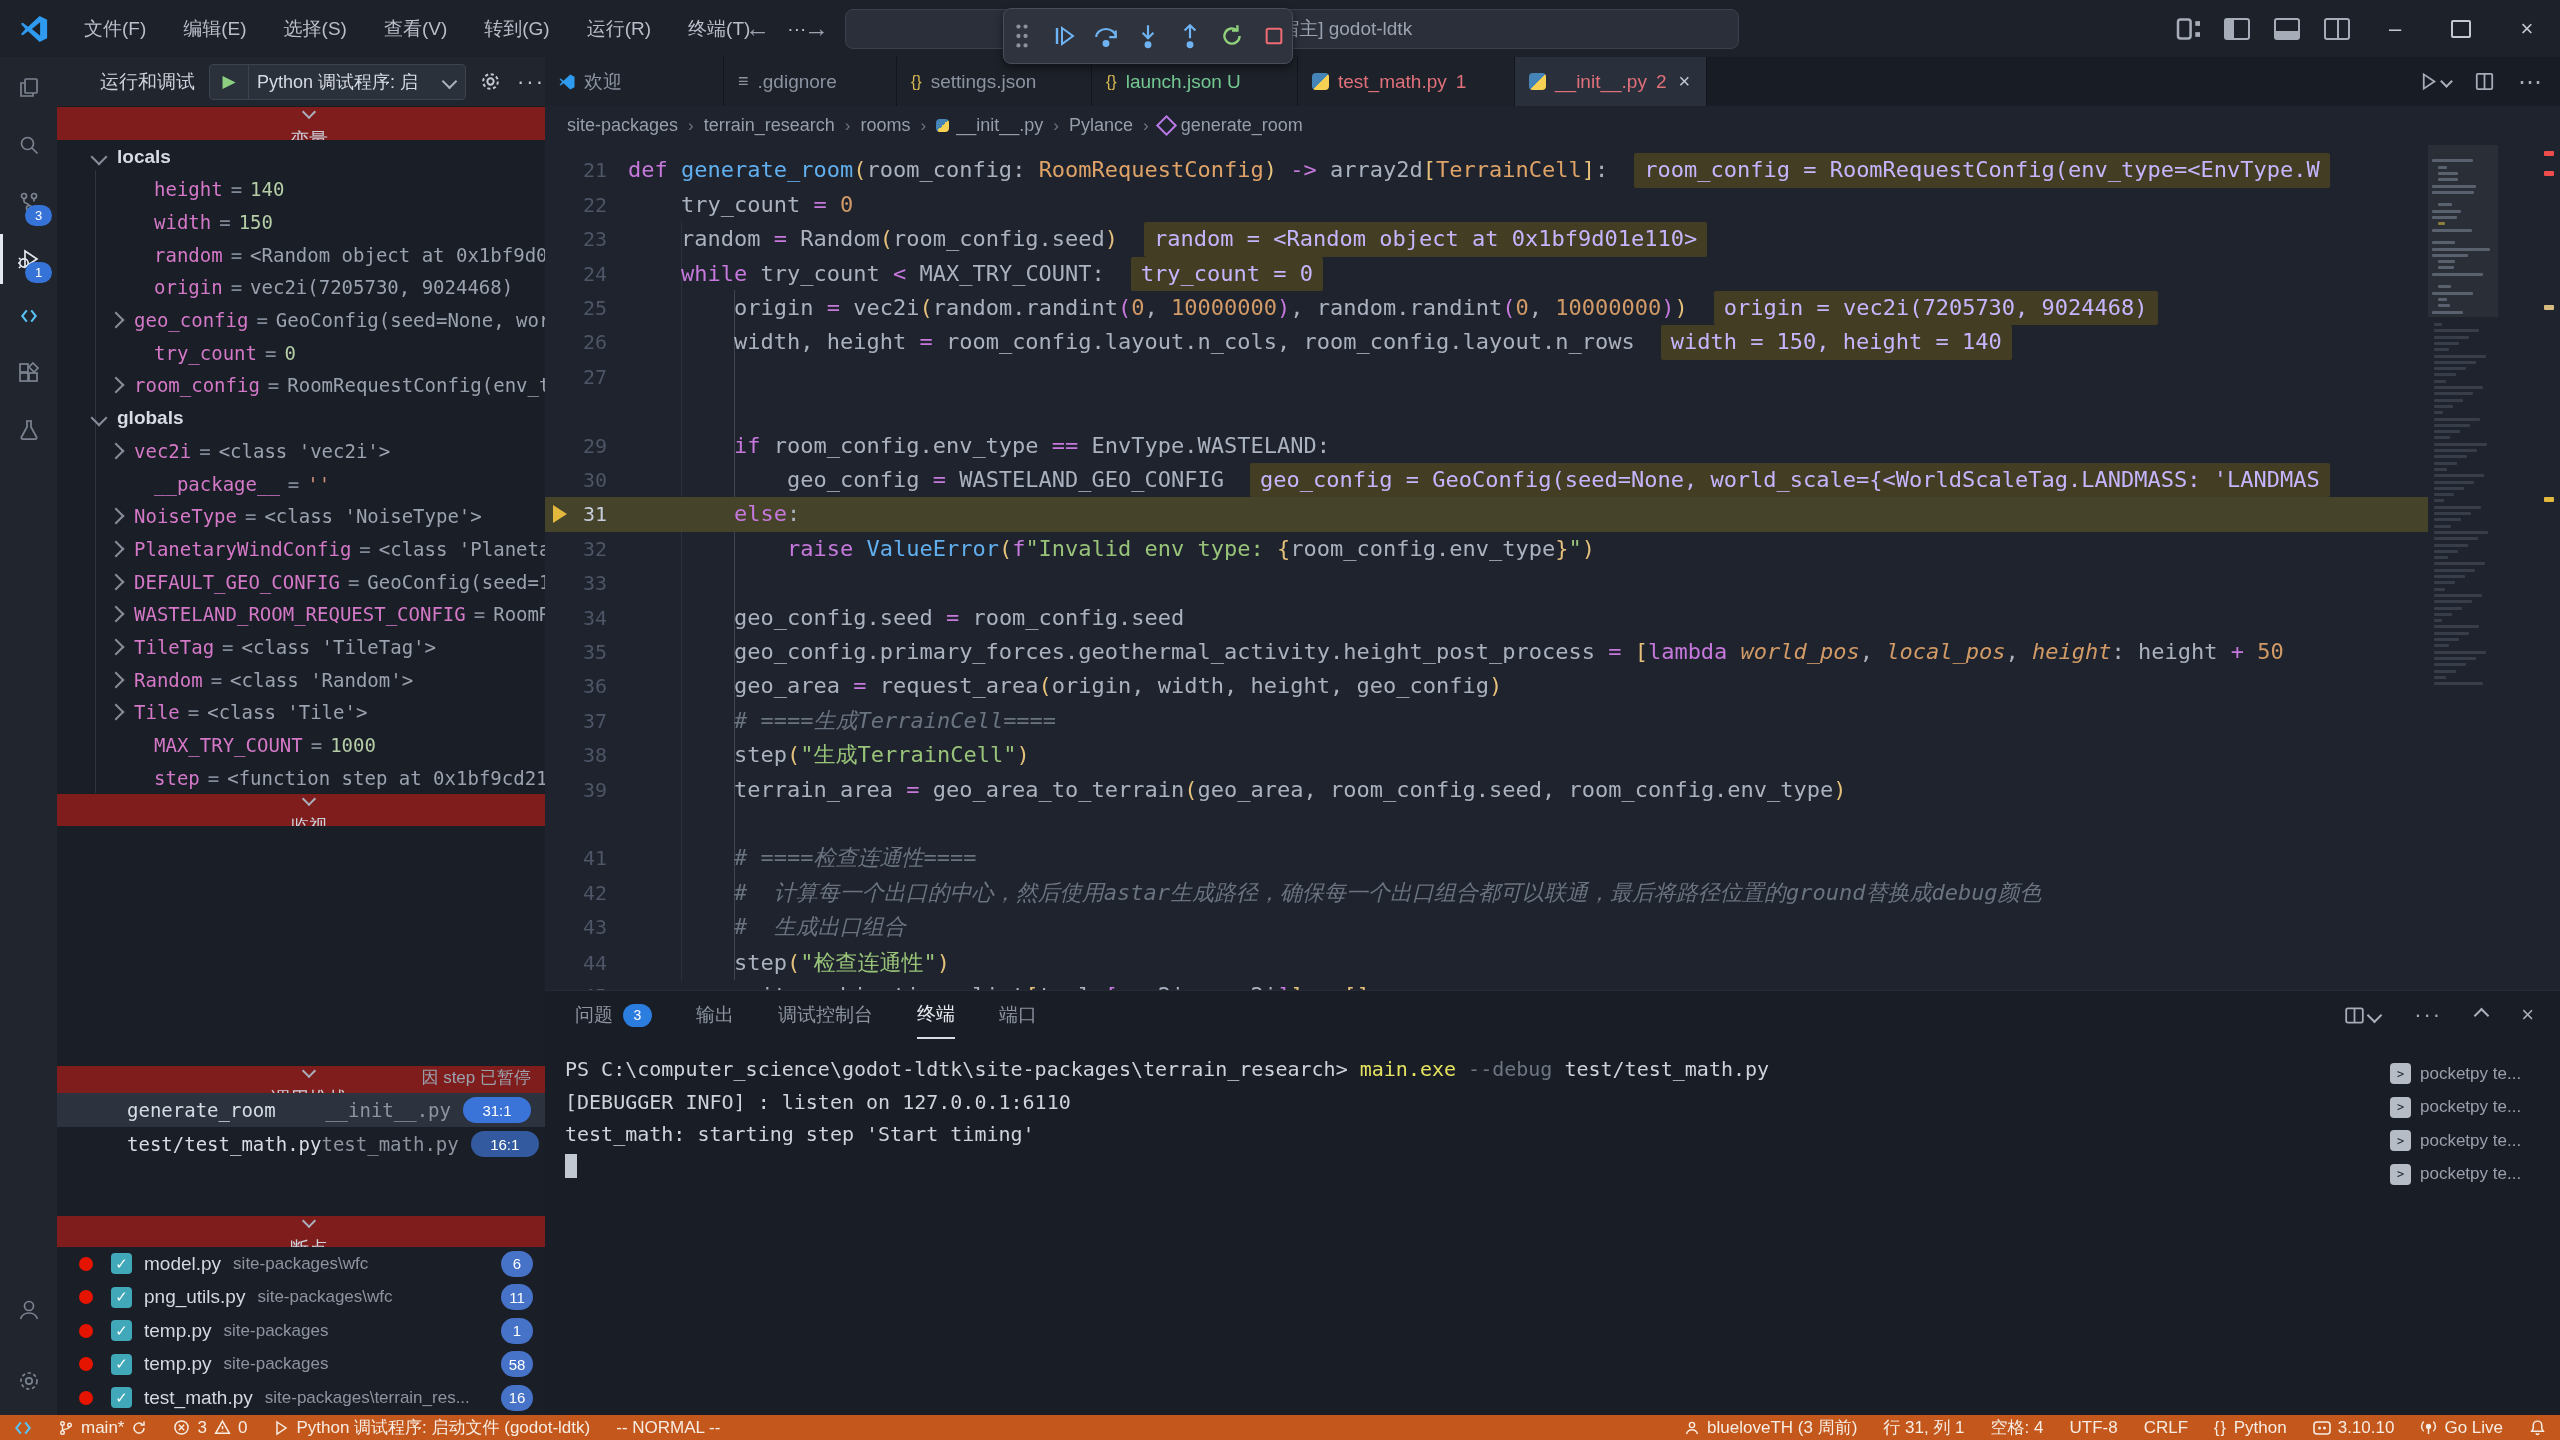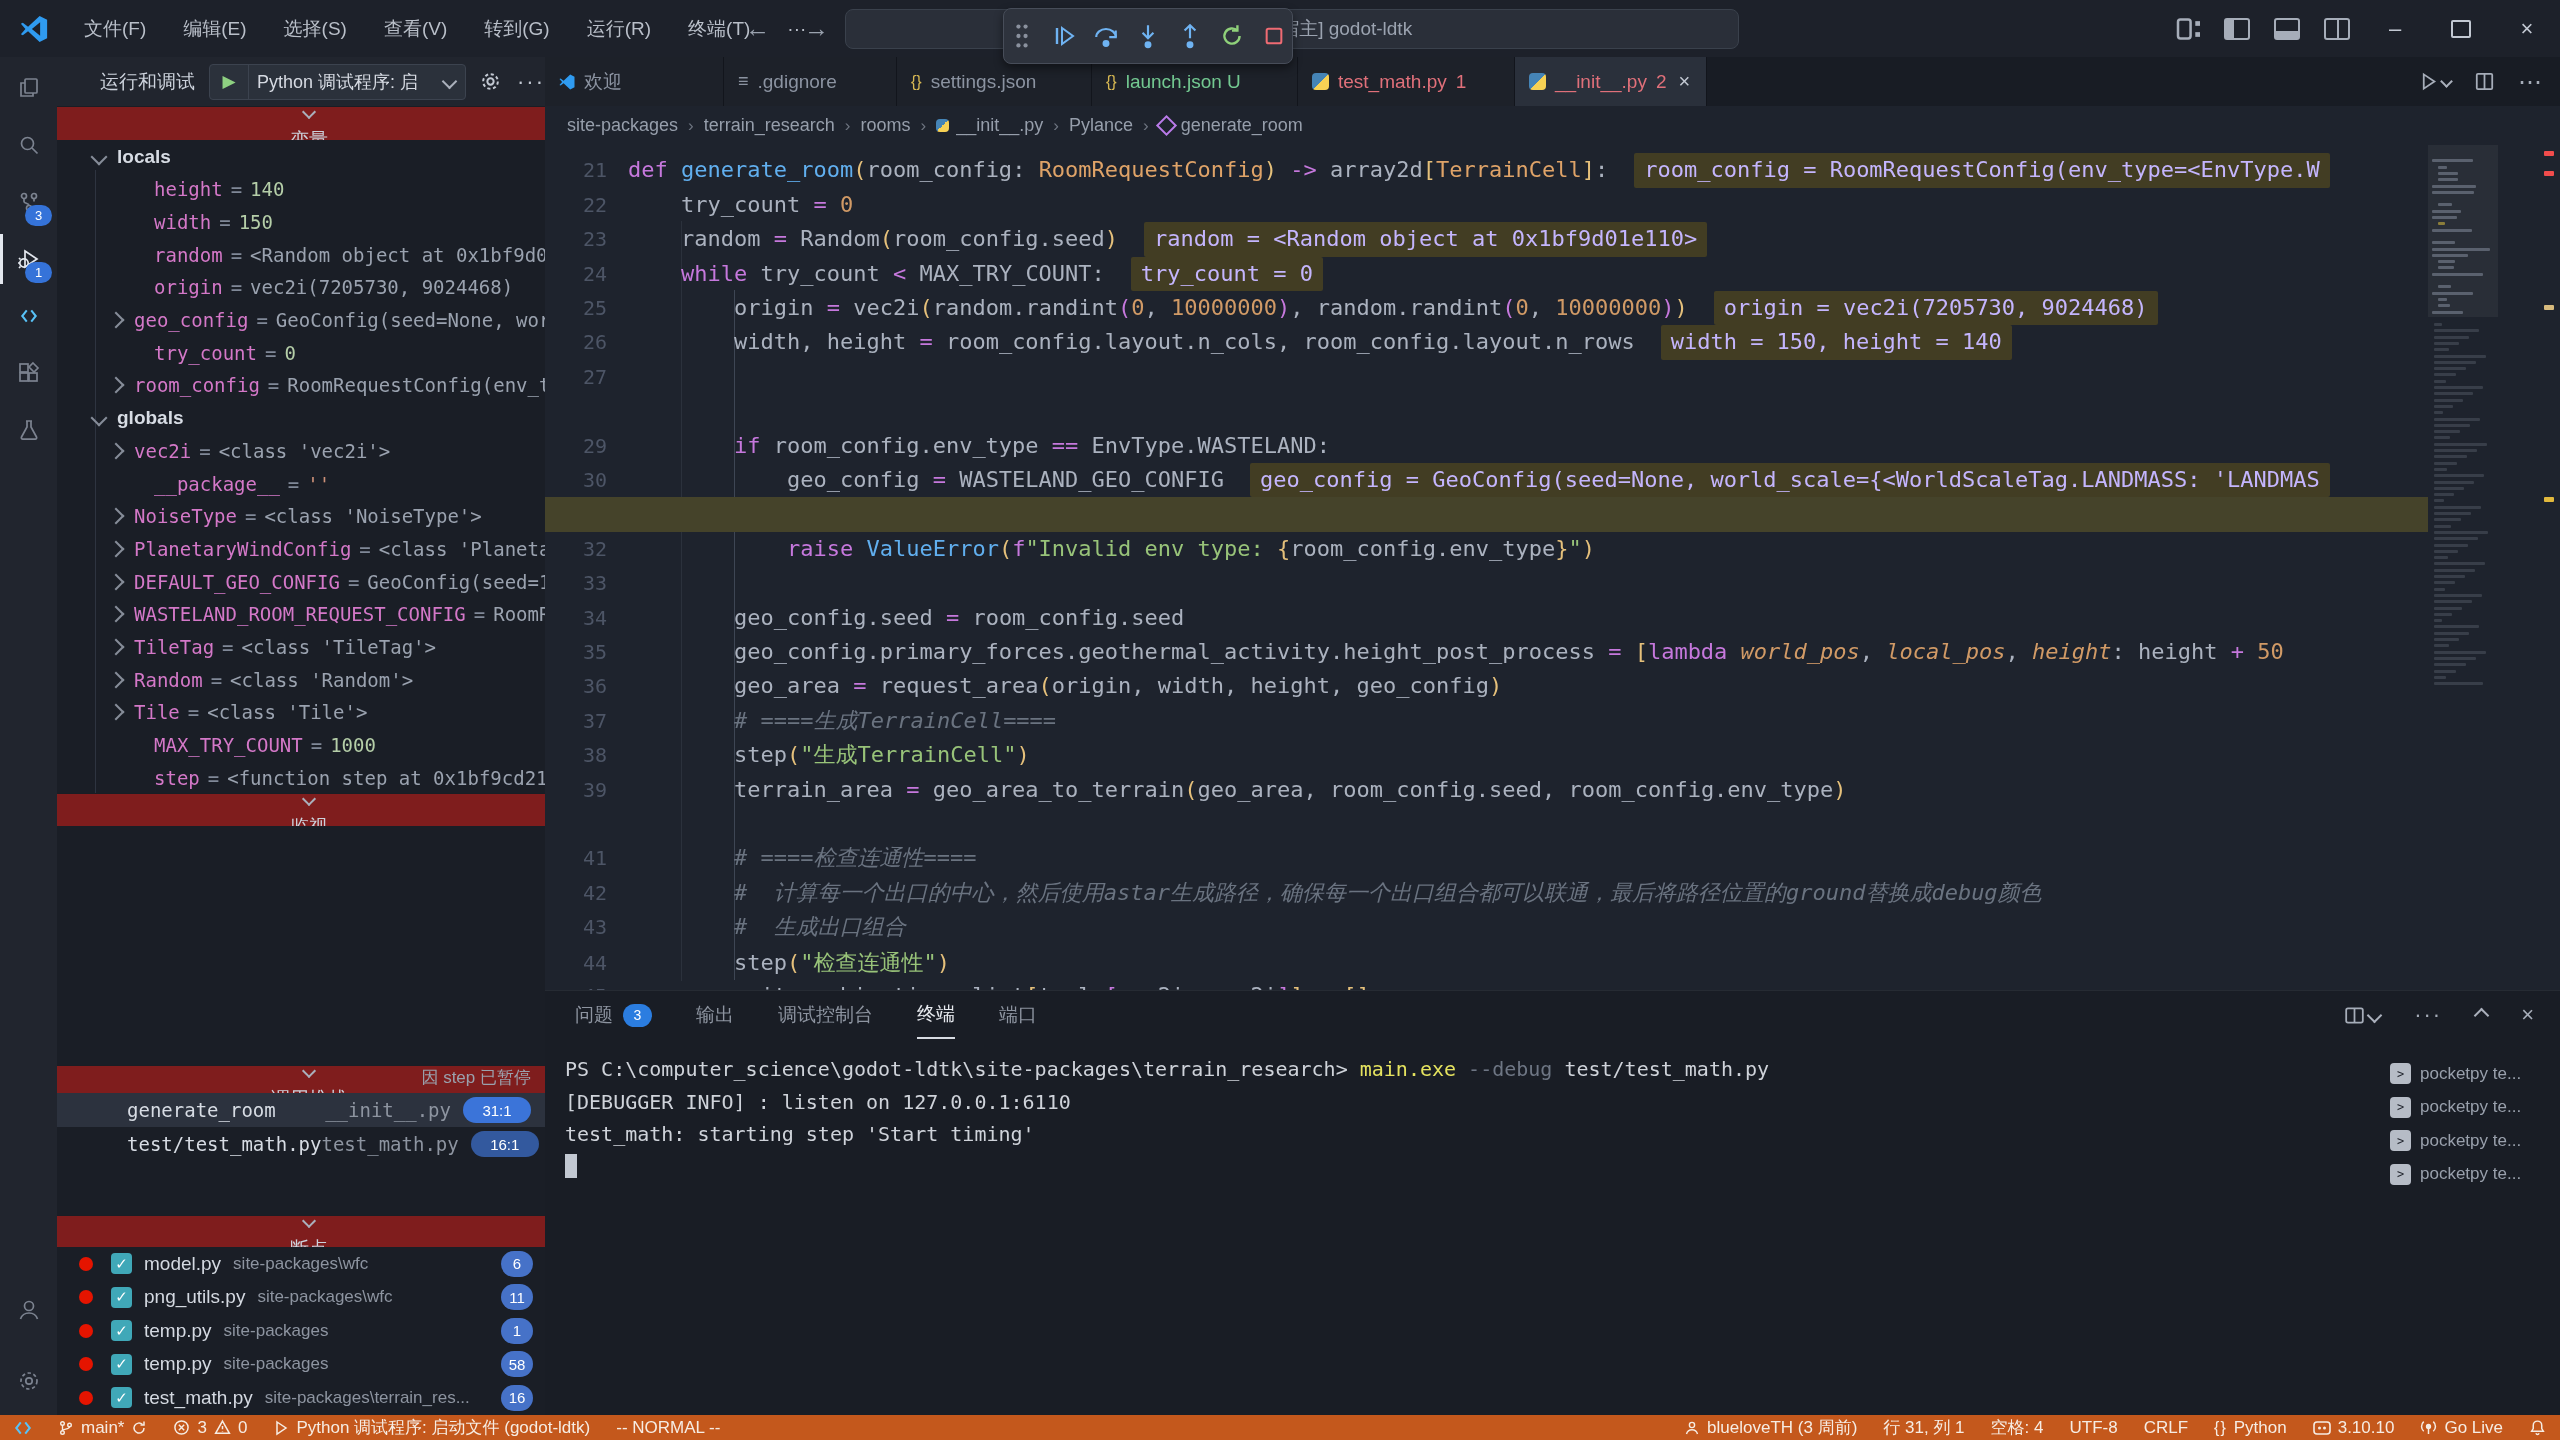--- a/index.html
+++ b/index.html
@@ -627,20 +627,25 @@
         </div>
         <div class="line" style="top: 283.6px;">
           <span class="lnum">29</span>
           <span class="lcode"><span class="tk-k">        if</span><span class="tk-w"> room_config.env_type </span><span class="tk-k">==</span><span class="tk-w"> EnvType.WASTELAND:</span></span>
         </div>
         <div class="line" style="top: 318px;">
           <span class="lnum">30</span>
           <span class="lcode"><span class="tk-w">            geo_config </span><span class="tk-k">=</span><span class="tk-w"> WASTELAND_GEO_CONFIG</span><span class="hint">geo_config = GeoConfig(seed=None, world_scale={&lt;WorldScaleTag.LANDMASS: 'LANDMAS</span></span>
         </div>
         <div class="cur-line" style="top: 352.4px;"></div>
+        <div class="line" style="top: 352.4px;">
+          <span class="lnum cur">31</span>
+          <span class="dbg-arrow"></span>
+          <span class="lcode"><span class="tk-k">        else</span><span class="tk-w">:</span></span>
+        </div>
         <div class="line" style="top: 386.8px;">
           <span class="lnum">32</span>
           <span class="lcode"><span class="tk-k">            raise </span><span class="tk-f">ValueError</span><span class="tk-y">(</span><span class="tk-k">f</span><span class="tk-s">"Invalid env type: </span><span class="tk-y">{</span><span class="tk-w">room_config.env_type</span><span class="tk-y">}</span><span class="tk-s">"</span><span class="tk-y">)</span></span>
         </div>
         <div class="line" style="top: 421.2px;">
           <span class="lnum">33</span>
           <span class="lcode"></span>
         </div>
         <div class="line" style="top: 455.6px;">
           <span class="lnum">34</span>

